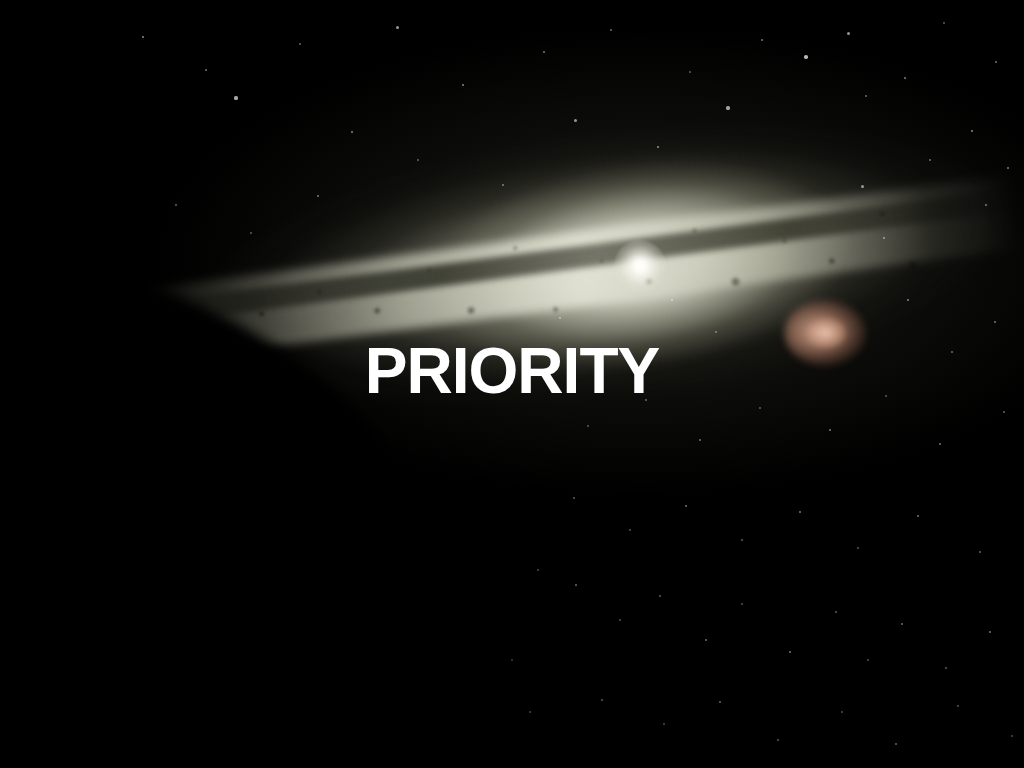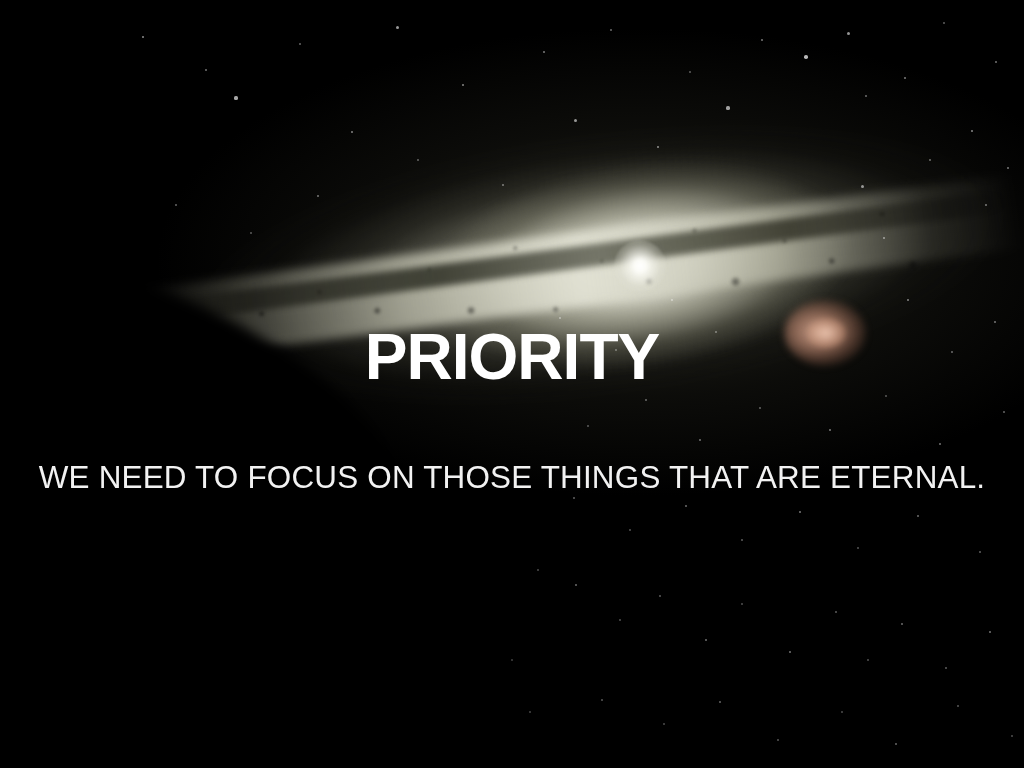--- a/index.html
+++ b/index.html
@@ -225,21 +225,21 @@
   #text-block {
     position: absolute;
     left: 0;
     top: 0;
     width: 1024px;
     height: 768px;
   }
   #title {
     position: absolute;
     left: 0;
-    top: 298px;
+    top: 312px;
     width: 1024px;
     text-align: center;
     color: #ffffff;
     font-family: "Liberation Sans", sans-serif;
     font-weight: 700;
     font-size: 118px;
     line-height: 118px;
     letter-spacing: -1px;
     white-space: nowrap;
   }
@@ -355,16 +355,15 @@
       <div class="star" style="left: 894.7px; top: 742.7px; width: 2.6px; height: 2.6px; background: rgb(255, 255, 255); opacity: 0.4;"></div>
       <div class="star" style="left: 956.8px; top: 704.8px; width: 2.4px; height: 2.4px; background: rgb(255, 255, 255); opacity: 0.35;"></div>
       <div class="star" style="left: 1010.9px; top: 734.9px; width: 2.2px; height: 2.2px; background: rgb(255, 255, 255); opacity: 0.31;"></div>
       <div class="star" style="left: 536.9px; top: 568.9px; width: 2.2px; height: 2.2px; background: rgb(255, 255, 255); opacity: 0.3;"></div>
       <div class="star" style="left: 511px; top: 659px; width: 2px; height: 2px; background: rgb(255, 255, 255); opacity: 0.26;"></div>
       <div class="star" style="left: 528.9px; top: 710.9px; width: 2.2px; height: 2.2px; background: rgb(255, 255, 255); opacity: 0.28;"></div>
     </div>
 
   <div id="text-block">
     <div id="title" style="font-size: 64.07px;">PRIORITY</div>
-    <div id="subtitle" style="font-size: 31.42px;">WE NEED TO FOCUS ON THOSE THINGS THAT ARE ETERNAL.</div>
   </div>
 
 </div>
 
 </body></html>

